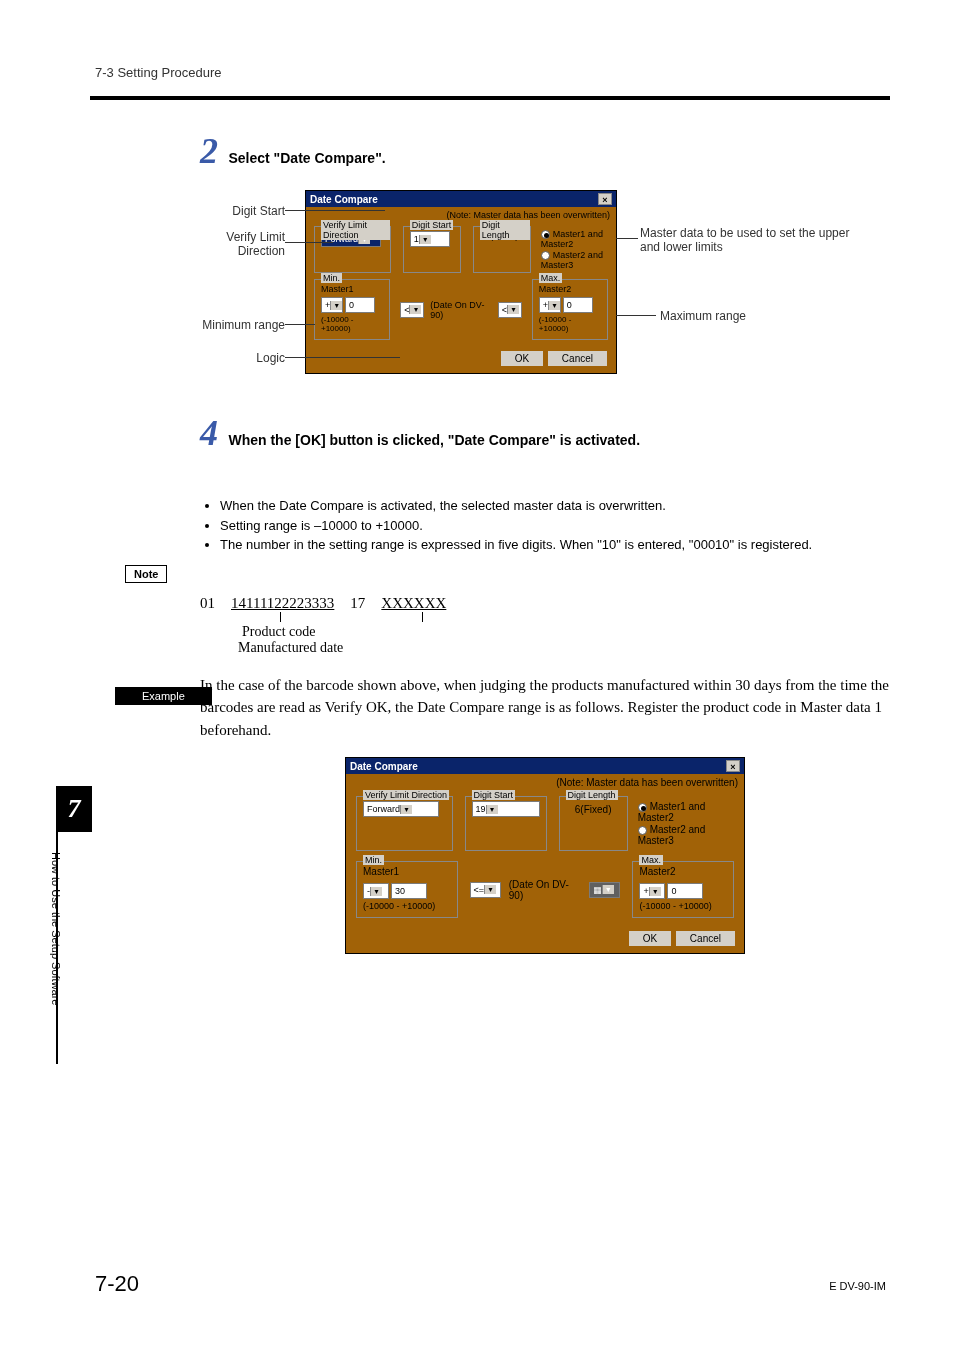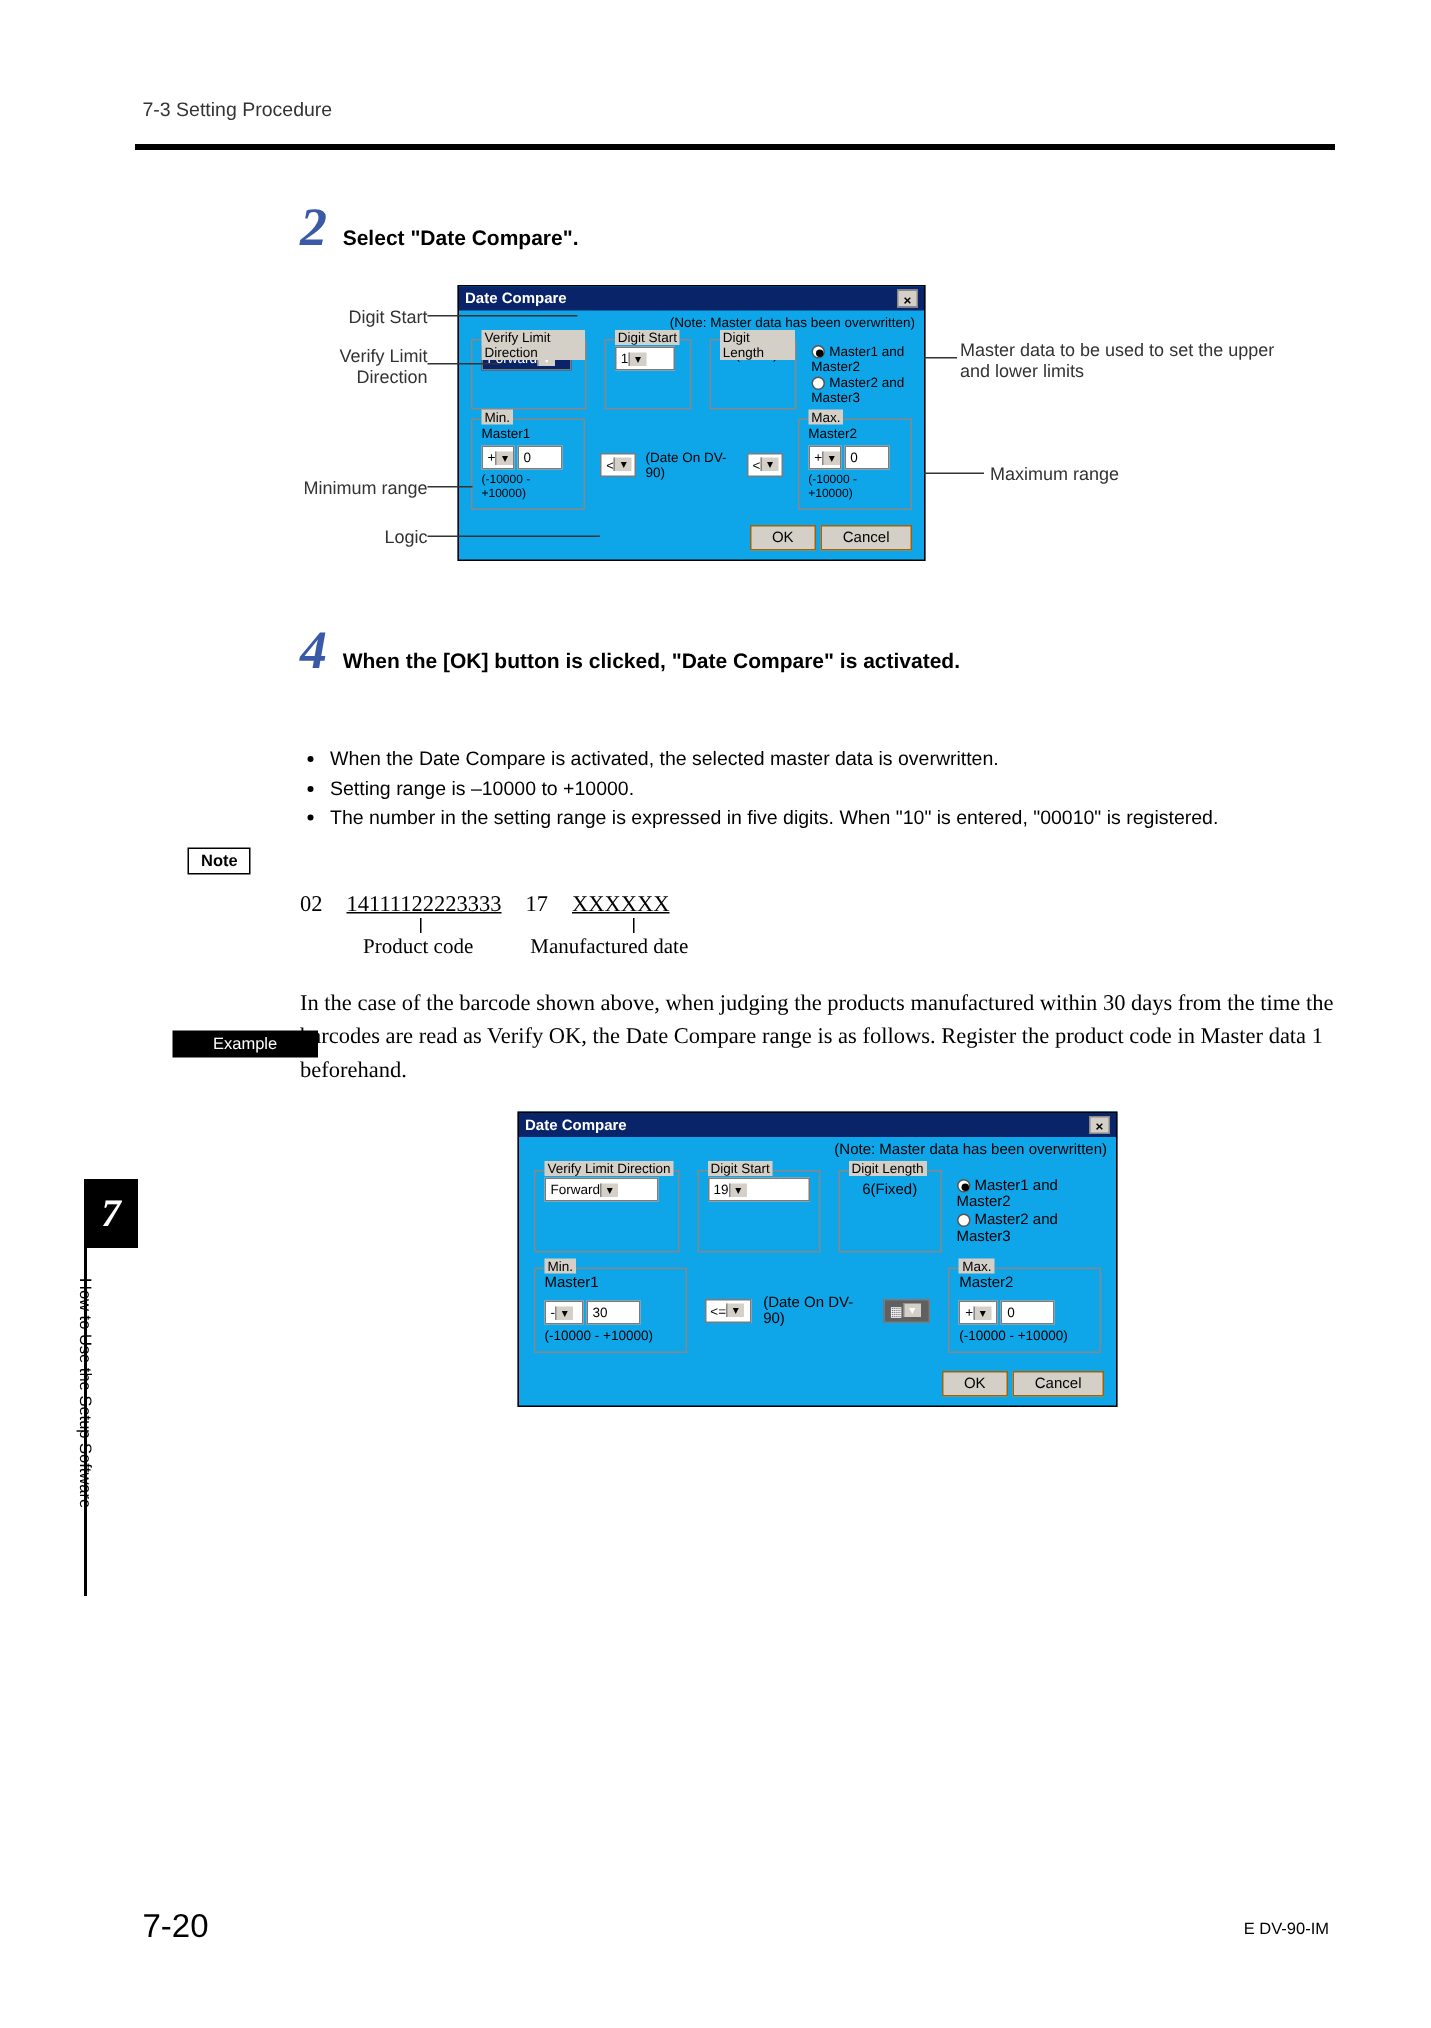--- a/index.html
+++ b/index.html
@@ -59,21 +59,21 @@
     color: #333;
     text-align: right;
   }
   .label-right {
     position: absolute;
     font-size: 12px;
     color: #333;
   }
   .dialog {
     position: absolute;
-    background: #0ea5e9;
+    background: #a16207;
     border: 1px solid #000;
     font-size: 10px;
     color: #000;
   }
   .dlg-title {
     background: #0a246a;
     color: #fff;
     font-size: 10px;
     font-weight: bold;
     padding: 2px 4px;
@@ -342,30 +342,30 @@
     <span class="step-text">When the [OK] button is clicked, "Date Compare" is activated.</span>
   </div>
 
   <ul class="bullet-block" style="margin-top:42px;">
     <li>When the Date Compare is activated, the selected master data is overwritten.</li>
     <li>Setting range is –10000 to +10000.</li>
     <li>The number in the setting range is expressed in five digits. When "10" is entered, "00010" is registered.</li>
   </ul>
 
   <div class="example-block">
-    <span>02</span>
+    <span>01</span>
     <span class="under">14111122223333</span>
     <span>17</span>
     <span class="under">XXXXXX</span>
   </div>
   <div style="position:relative; height:26px;">
     <div style="position:absolute; left:80px; top:0; width:1px; height:10px; background:#000;"></div>
     <div style="position:absolute; left:222px; top:0; width:1px; height:10px; background:#000;"></div>
   </div>
-  <div class="ex-labels" style="margin-top:-14px;">
+  <div class="ex-labels" style="margin-top:-14px;flex-direction:column;">
     <span style="margin-left:42px;">Product code</span>
     <span style="margin-left:38px;">Manufactured date</span>
   </div>
 
   <div class="desc-para">In the case of the barcode shown above, when judging the products manufactured within 30 days from the time the barcodes are read as Verify OK, the Date Compare range is as follows. Register the product code in Master data 1 beforehand.</div>
 
   <div class="dialog2-wrap">
     <div class="dialog" style="position:relative; width:400px;">
       <div class="dlg-title">
         <span>Date Compare</span>

